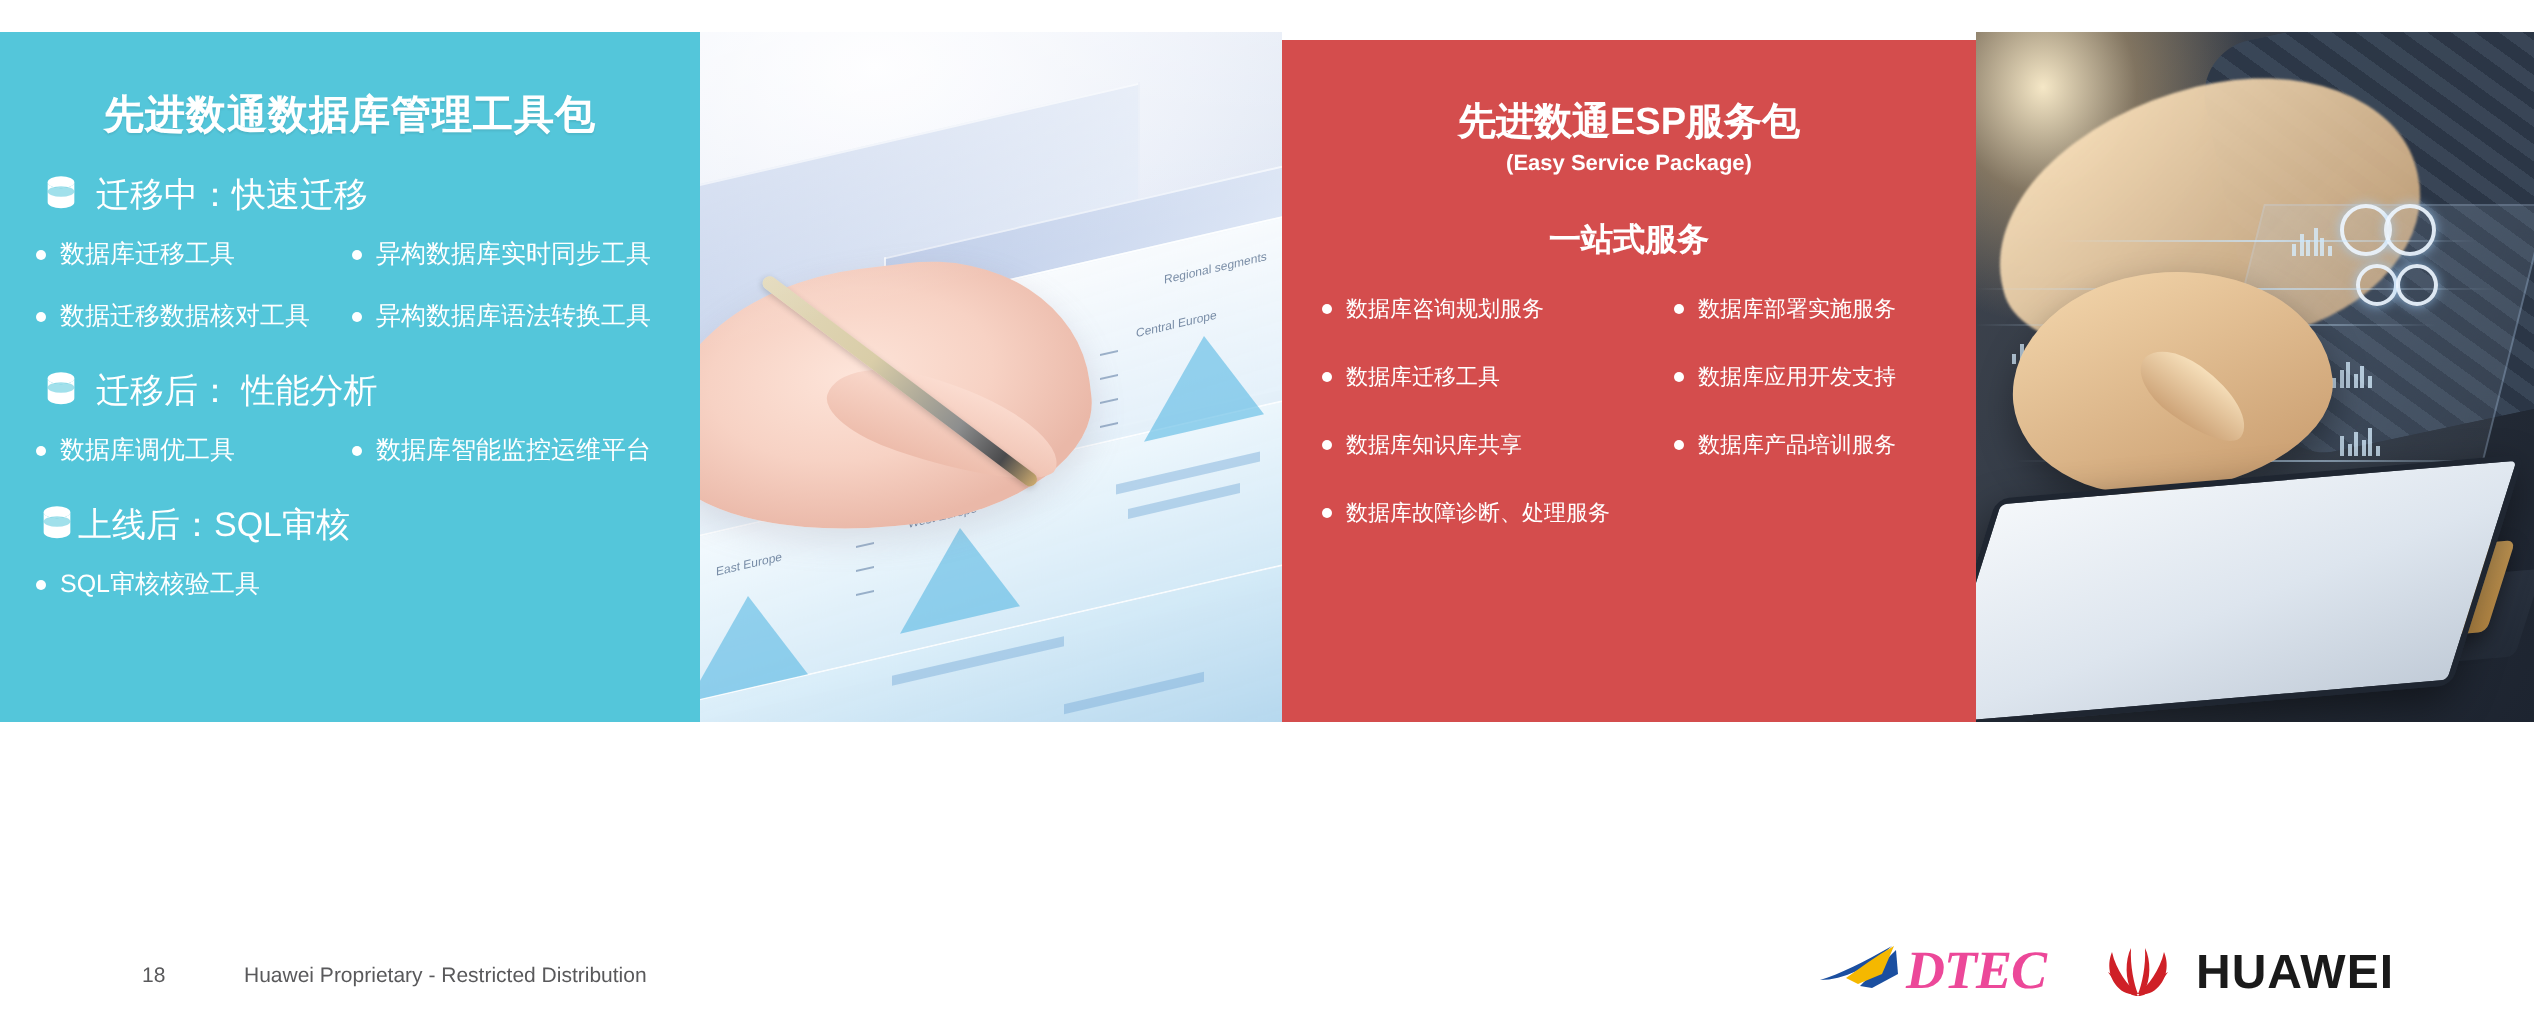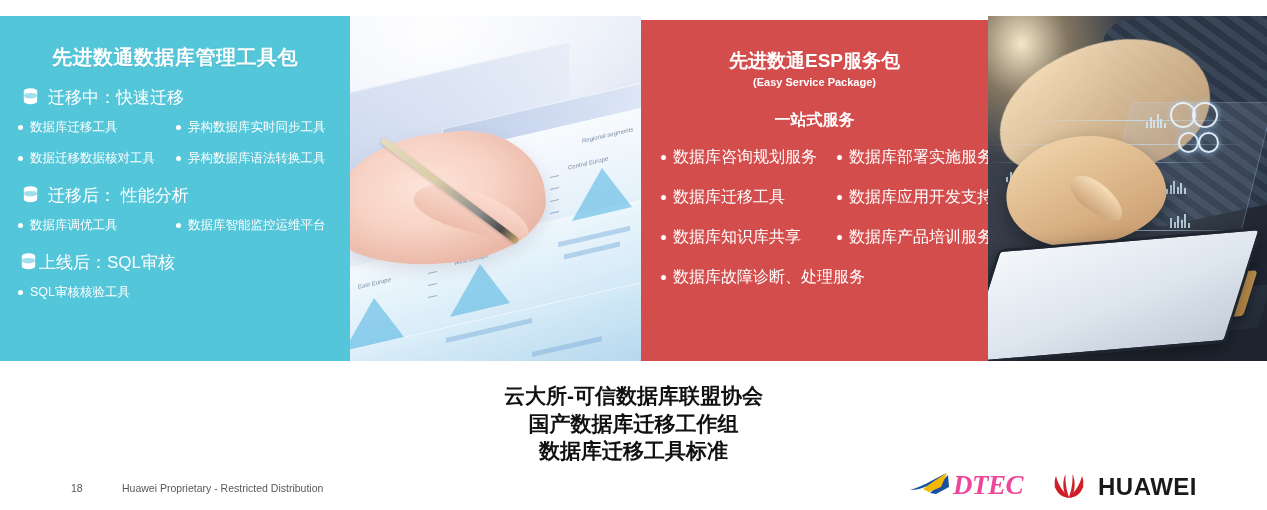--- a/index.html
+++ b/index.html
@@ -217,21 +217,21 @@
     font-weight: bold;
     text-align: center;
     margin: 0 0 16px 0;
   }
   .red-grid {
     display: grid;
     grid-template-columns: 176px 1fr;
     row-gap: 19px;
     margin-left: 4px;
   }
-  .red-grid .bullet { font-size: 16px; }
+  .red-grid .bullet { font-size: 11px; }
   .red-grid .full { grid-column: 1 / span 2; }
 
   
   .panel-photo-right {
     position: absolute;
     left: 988px;
     top: 0;
     width: 279px;
     height: 345px;
     overflow: hidden;
@@ -597,25 +597,20 @@
 
       <div class="rp-hand"></div>
       <div class="rp-finger"></div>
       <div class="rp-card-dark"></div>
       <div class="rp-card"></div>
       <div class="rp-tablet"></div>
     </div>
 
   </div>
 
-  <div class="footer-title">
-    <div>云大所-可信数据库联盟协会</div>
-    <div>国产数据库迁移工作组</div>
-    <div>数据库迁移工具标准</div>
-  </div>
 
   <div class="page-number">18</div>
   <div class="confidential">Huawei Proprietary - Restricted Distribution</div>
 
   <div class="logos">
     <div class="dtec-logo">
       <svg width="44" height="30" viewBox="0 0 44 30">
         <path d="M2 20 C12 17 24 11 38 3 C26 14 14 20 2 20 Z" fill="#1b4fa0"></path>
         <path d="M22 23 C26 19 32 13 40 5 L41 17 L28 24 Z" fill="#1b4fa0"></path>
         <path d="M15 19 C22 14 30 8 39 3 L33 17 L21 22 Z" fill="#f5b800"></path>

